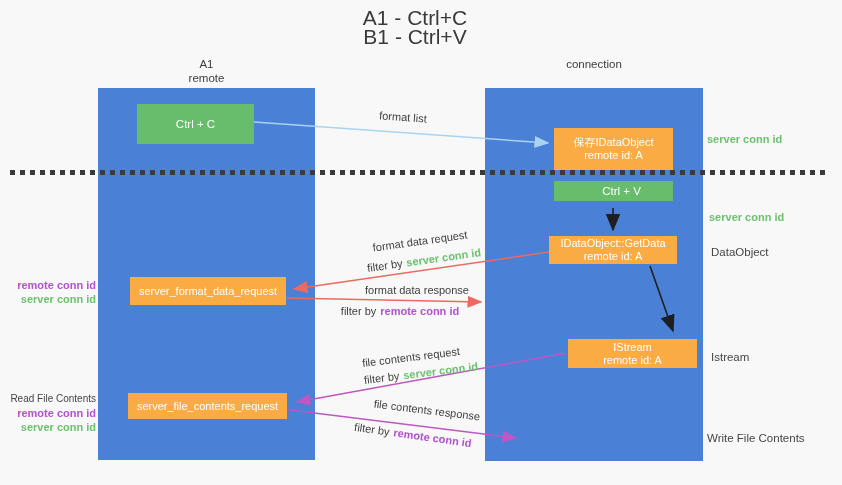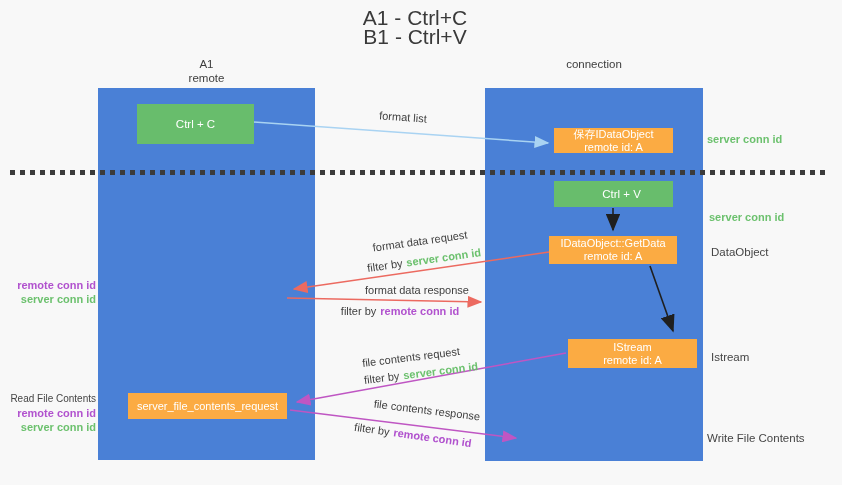--- a/index.html
+++ b/index.html
@@ -81,34 +81,37 @@
     <line x1="287" y1="298" x2="481" y2="302" stroke="#ec6a60" stroke-width="1.5" marker-end="url(#mred)"></line>
     <line x1="650" y1="266" x2="673" y2="331" stroke="#1f1f1f" stroke-width="1.6" marker-end="url(#mblk)"></line>
     <line x1="566" y1="353" x2="297" y2="402" stroke="#bf56c3" stroke-width="1.5" marker-end="url(#mmag)"></line>
     <line x1="290" y1="410" x2="516" y2="438" stroke="#bf56c3" stroke-width="1.5" marker-end="url(#mmag)"></line>
   </svg>
 
   <div class="node green" style="left:137px; top:104px; width:117px; height:40px;">
     <div>Ctrl + C</div>
   </div>
 
-  <div class="node orange" style="left:554px; top:128px; width:119px; height:25px; font-size:11px;">
+  <div class="node orange" style="left:554px; top:128px; width:119px; height:42px; font-size:11px;">
     <div>保存IDataObject</div>
     <div>remote id: A</div>
   </div>
 
-  <div class="node green" style="left:554px; top:181px; width:119px; height:26px;padding-left:16px;">
+  <div class="node green" style="left:554px; top:181px; width:119px; height:20px;padding-left:16px;">
     <div>Ctrl + V</div>
   </div>
 
   <div class="node orange" style="left:549px; top:236px; width:128px; height:28px; font-size:11px;">
     <div>IDataObject::GetData</div>
     <div>remote id: A</div>
   </div>
 
+  <div class="node orange" style="left:130px; top:277px; width:156px; height:28px; font-size:11px;">
+    <div>server_format_data_request</div>
+  </div>
 
 
   <div class="node orange" style="left:568px; top:339px; width:129px; height:29px; font-size:11px;">
     <div>IStream</div>
     <div>remote id: A</div>
   </div>
 
   <div class="node orange" style="left:128px; top:393px; width:159px; height:26px; font-size:11px;">
     <div>server_file_contents_request</div>
   </div>

